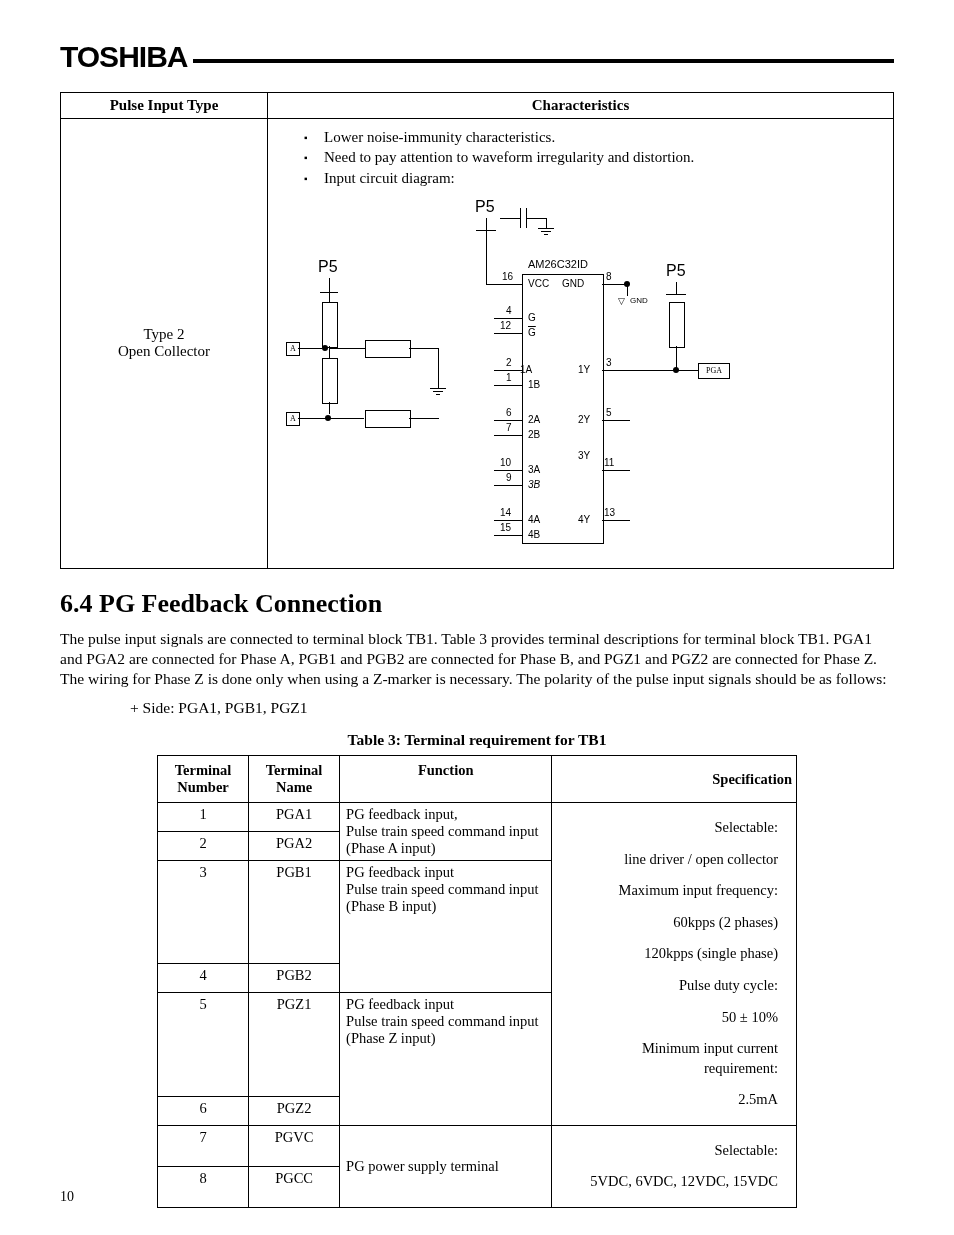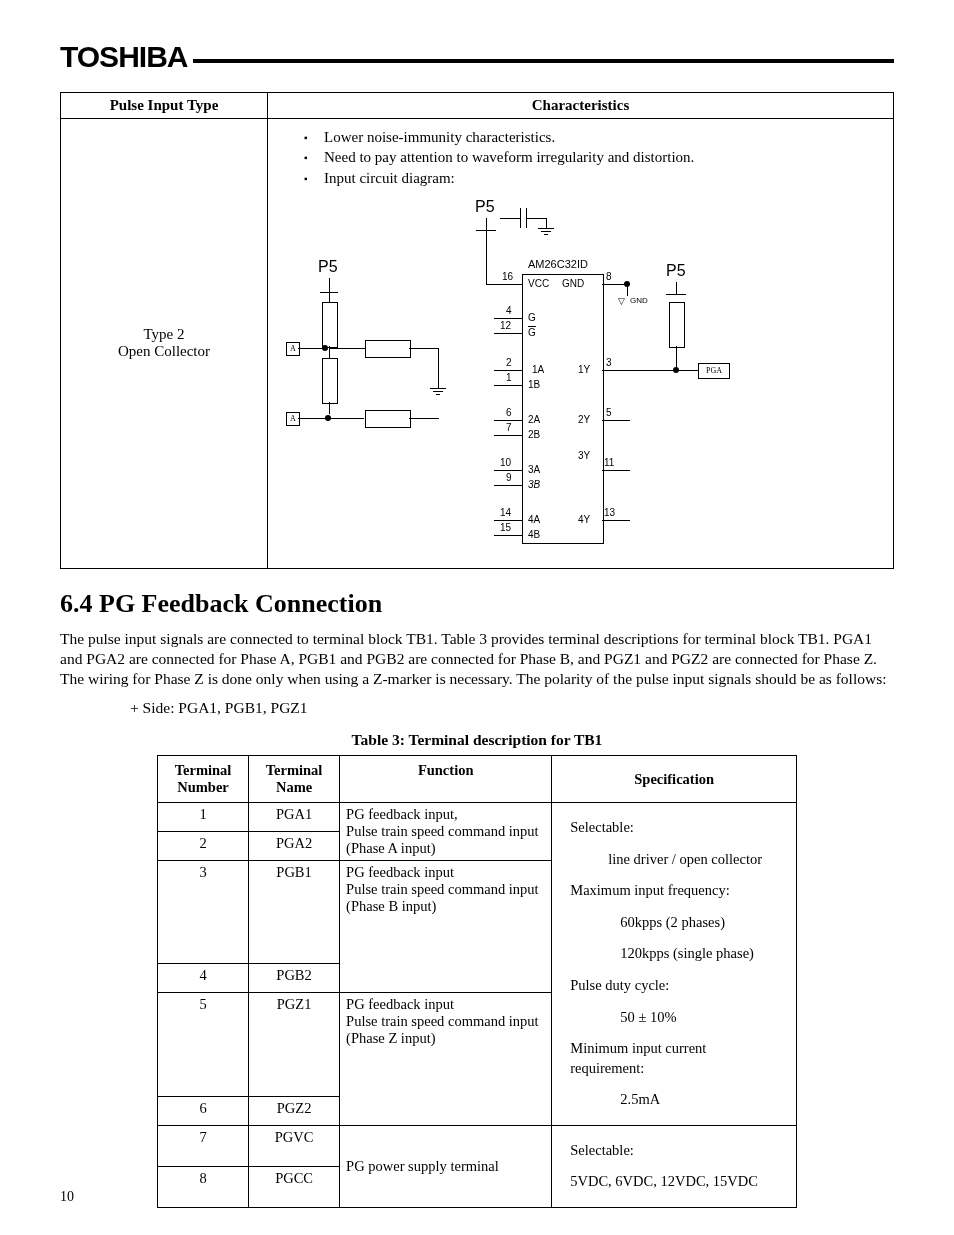--- a/index.html
+++ b/index.html
@@ -80,21 +80,21 @@
     text-align: center;
     font-size: 15.5px;
     margin: 14px 0 6px 0;
   }
   table.t2 { width: 640px; margin: 0 auto; }
   table.t2 th { font-size: 14.5px; padding: 6px 4px;}
   table.t2 td { font-size: 14.5px; padding: 3px 6px; }
   .t2 .num { text-align: center; width: 80px;}
   .t2 .name { text-align: center; width: 80px;}
   .t2 .func { width: 210px;}
-  .t2 .spec { width: 240px; vertical-align: middle;}
+  .t2 .spec { width: 240px; vertical-align: middle; text-align: right;}
   .spec-inner div { margin: 12px; line-height: 1.35;}
   .spec-inner .ind { text-indent: 38px; }
   .spec-inner .ind2 { text-indent: 50px; }
 
   .footer {
     position: absolute;
     bottom: 30px;
     left: 60px;
     right: 60px;
     display: flex;
@@ -193,21 +193,21 @@
         <div class="diag-line" style="left:216px; top:120px; width:28px; height:1px;"></div>
         <div class="diag-text" style="left:228px; top:107px; font-size:10px;">4</div>
         <div class="diag-text" style="left:250px; top:114px; font-size:10px;">G</div>
 
         <div class="diag-line" style="left:216px; top:135px; width:28px; height:1px;"></div>
         <div class="diag-text" style="left:222px; top:122px; font-size:10px;">12</div>
         <div class="diag-text" style="left:250px; top:129px; font-size:10px; text-decoration:overline;">G</div>
 
         <div class="diag-line" style="left:216px; top:172px; width:28px; height:1px;"></div>
         <div class="diag-text" style="left:228px; top:159px; font-size:10px;">2</div>
-        <div class="diag-text" style="left:254px; top:166px; font-size:10px;text-align:right;">1A</div>
+        <div class="diag-text" style="left:242px; top:166px; font-size:10px;text-align:right;">1A</div>
         <div class="diag-line" style="left:216px; top:187px; width:28px; height:1px;"></div>
         <div class="diag-text" style="left:228px; top:174px; font-size:10px;">1</div>
         <div class="diag-text" style="left:250px; top:181px; font-size:10px;">1B</div>
         <div class="diag-text" style="left:300px; top:166px; font-size:10px;">1Y</div>
         <div class="diag-line" style="left:324px; top:172px; width:72px; height:1px;"></div>
         <div class="diag-text" style="left:328px; top:159px; font-size:10px;">3</div>
         <div style="position:absolute; left:395px; top:169px; width:6px; height:6px; background:#000; border-radius:50%;"></div>
         <div class="diag-line" style="left:398px; top:172px; width:22px; height:1px;"></div>
         <div class="diag-box" style="left:420px; top:165px; width:30px; height:14px; font-size:8px; text-align:center; line-height:14px;">PGA</div>
 
@@ -247,21 +247,21 @@
   </table>
 
 <h2 class="section">6.4  PG Feedback Connection</h2>
 
 <p class="body">The pulse input signals are connected to terminal block TB1.  Table 3 provides terminal descriptions for terminal block TB1.   PGA1 and PGA2 are connected for Phase A, PGB1 and PGB2 are connected for Phase B, and PGZ1 and PGZ2 are connected for Phase Z.  The wiring for Phase Z is done only when using a Z-marker is necessary.  The polarity of the pulse input signals should be as follows:</p>
 
 <div class="indent-list">
   <div>+ Side: PGA1, PGB1, PGZ1</div>
 </div>
 
-<div class="table3-caption">Table 3: Terminal description for TB1</div>
+<div class="table3-caption">Table 3: Terminal requirement for TB1</div>
 
 <table class="t2">
   <tbody>
       <tr>
     <th class="num">Terminal Number</th>
     <th class="name">Terminal Name</th>
     <th class="func">Function</th>
     <th class="spec">Specification</th>
   </tr>
   <tr>

